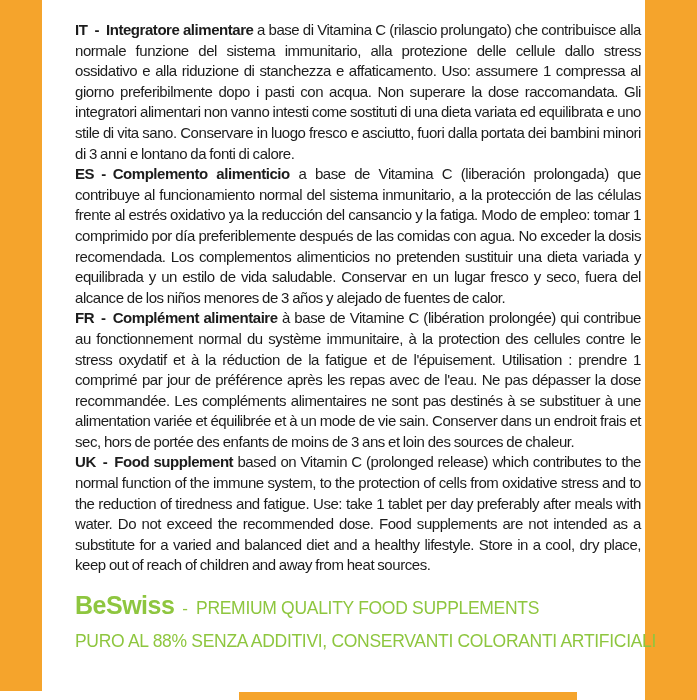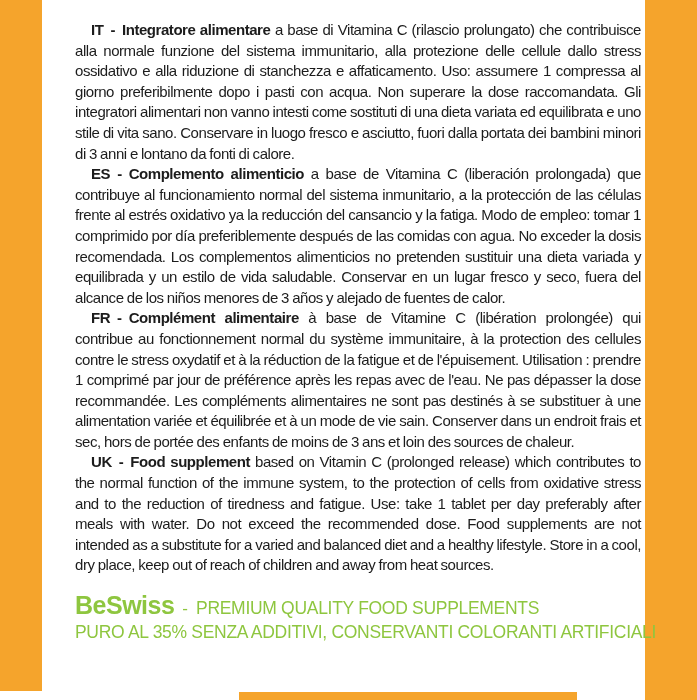--- a/index.html
+++ b/index.html
@@ -27,28 +27,28 @@
   }
   .para {
     margin: 0;
     text-align: justify;
     color: var(--text-dark);
     font-size: 15px;
     line-height: 20.6px;
     letter-spacing: -0.45px;
     word-spacing: -0.5px;
   }
-  .para b { font-weight: bold; margin-left: 16px; }
+  .para b { font-weight: bold; }
   .sec-dash { margin: 0 7px; font-weight: bold; }
 
   .footer {
     margin-top: 15px;
     color: var(--brand-green);
   }
-  .brand-line { margin: 0 0 2px 0; white-space: nowrap; }
+  .brand-line { margin: 0 0 11px 0; white-space: nowrap; }
   .brand {
     font-size: 25px;
     font-weight: bold;
     letter-spacing: -0.5px;
   }
   .brand-dash { font-size: 17px; margin: 0 8px; }
   .tagline { font-size: 17.5px; letter-spacing: -0.3px; }
   .footer-line {
     margin: 0 0 7px 0;
     font-size: 17.5px;
@@ -68,16 +68,16 @@
   <p class="para"><b><span>IT</span><span class="sec-dash">-</span><span>Integratore alimentare</span></b> <span>a base di Vitamina C (rilascio prolungato) che contribuisce alla normale funzione del sistema immunitario, alla protezione delle cellule dallo stress ossidativo e alla riduzione di stanchezza e affaticamento. Uso: assumere 1 compressa al giorno preferibilmente dopo i pasti con acqua. Non superare la dose raccomandata. Gli integratori alimentari non vanno intesti come sostituti di una dieta variata ed equilibrata e uno stile di vita sano. Conservare in luogo fresco e asciutto, fuori dalla portata dei bambini minori di 3 anni e lontano da fonti di calore.</span></p>
 
   <p class="para"><b><span>ES</span><span class="sec-dash">-</span><span>Complemento alimenticio</span></b> <span>a base de Vitamina C (liberación prolongada) que contribuye al funcionamiento normal del sistema inmunitario, a la protección de las células frente al estrés oxidativo ya la reducción del cansancio y la fatiga. Modo de empleo: tomar 1 comprimido por día preferiblemente después de las comidas con agua. No exceder la dosis recomendada. Los complementos alimenticios no pretenden sustituir una dieta variada y equilibrada y un estilo de vida saludable. Conservar en un lugar fresco y seco, fuera del alcance de los niños menores de 3 años y alejado de fuentes de calor.</span></p>
 
   <p class="para"><b><span>FR</span><span class="sec-dash">-</span><span>Complément alimentaire</span></b> <span>à base de Vitamine C (libération prolongée) qui contribue au fonctionnement normal du système immunitaire, à la protection des cellules contre le stress oxydatif et à la réduction de la fatigue et de l'épuisement. Utilisation : prendre 1 comprimé par jour de préférence après les repas avec de l'eau. Ne pas dépasser la dose recommandée. Les compléments alimentaires ne sont pas destinés à se substituer à une alimentation variée et équilibrée et à un mode de vie sain. Conserver dans un endroit frais et sec, hors de portée des enfants de moins de 3 ans et loin des sources de chaleur.</span></p>
 
   <p class="para"><b><span>UK</span><span class="sec-dash">-</span><span>Food supplement</span></b> <span>based on Vitamin C (prolonged release) which contributes to the normal function of the immune system, to the protection of cells from oxidative stress and to the reduction of tiredness and fatigue. Use: take 1 tablet per day preferably after meals with water. Do not exceed the recommended dose. Food supplements are not intended as a substitute for a varied and balanced diet and a healthy lifestyle. Store in a cool, dry place, keep out of reach of children and away from heat sources.</span></p>
 
   <div class="footer">
     <p class="brand-line"><span class="brand">BeSwiss</span><span class="brand-dash">-</span><span class="tagline">PREMIUM QUALITY FOOD SUPPLEMENTS</span></p>
-    <p class="footer-line">PURO AL 35% SENZA ADDITIVI, CONSERVANTI COLORANTI ARTIFICIALI</p>
+    <p class="footer-line">PURO AL 88% SENZA ADDITIVI, CONSERVANTI COLORANTI ARTIFICIALI</p>
   </div>
 
 </div>
 
 </body></html>

